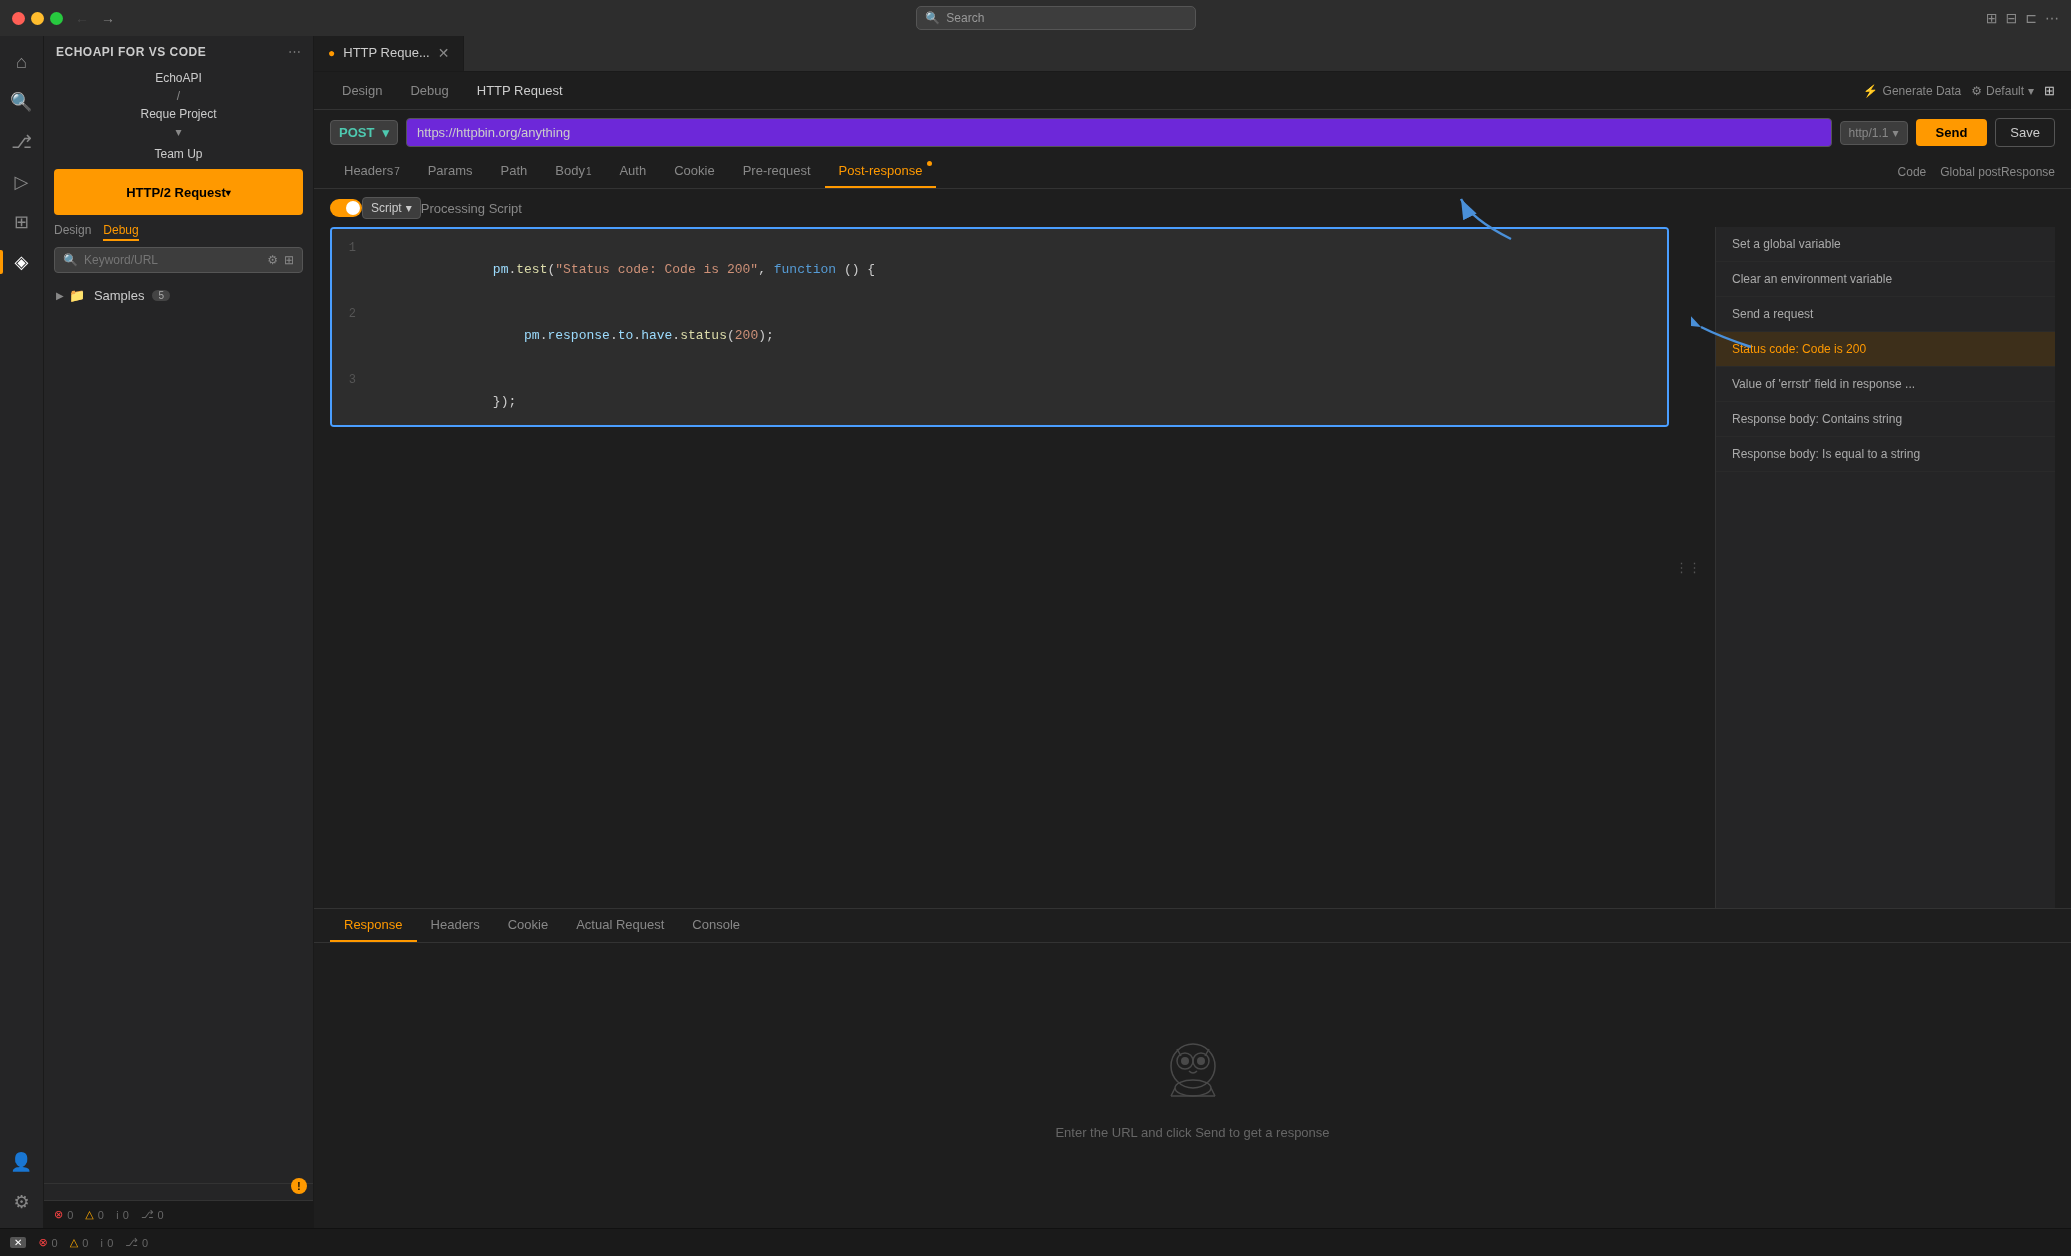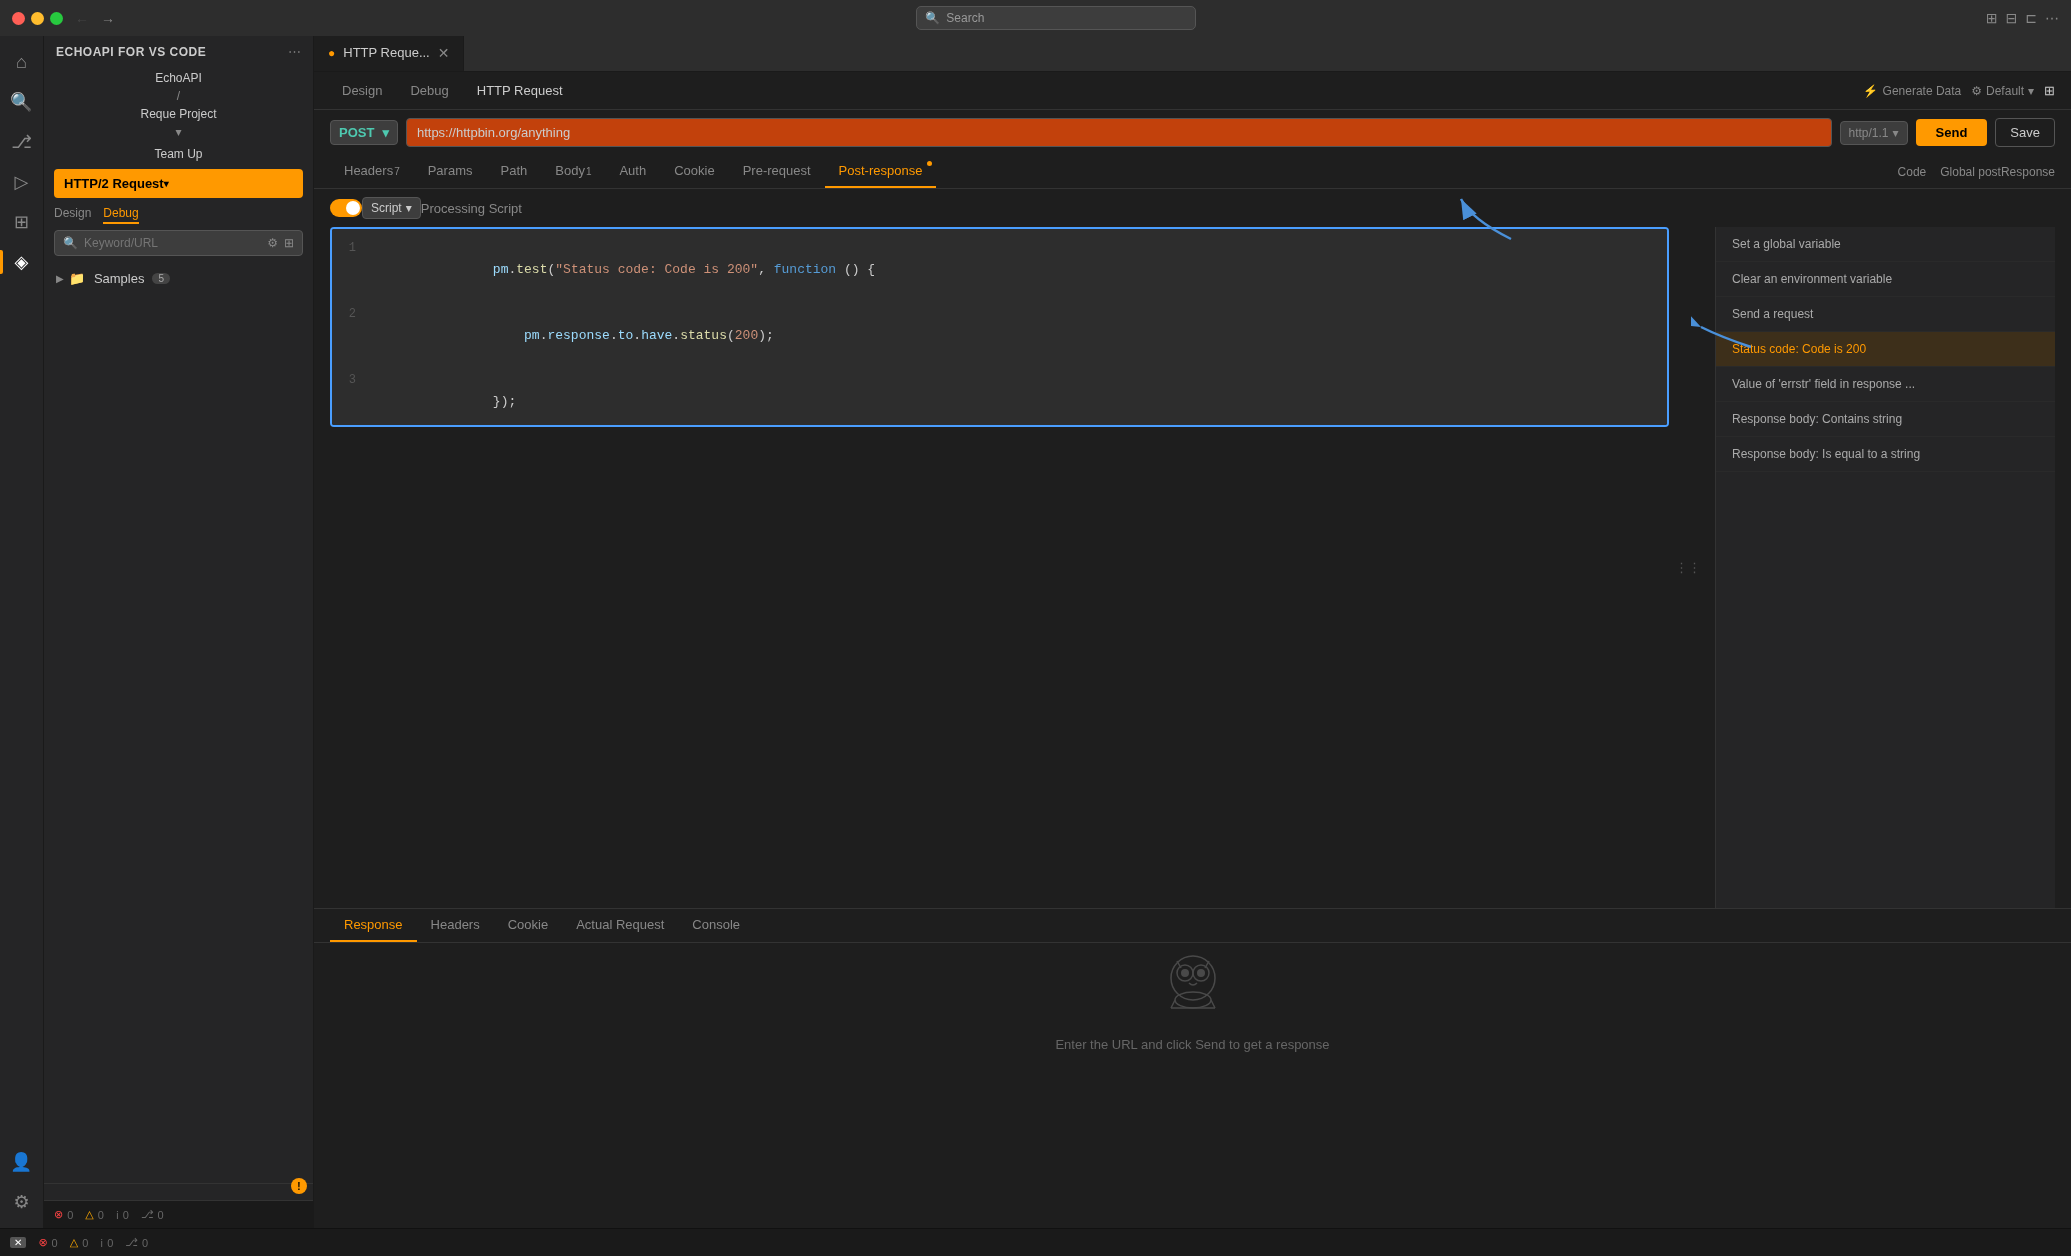--- a/index.html
+++ b/index.html
@@ -170,24 +170,24 @@
       color: #ccc;
       font-size: 12px;
       flex: 1;
     }
     .http-request-btn {
       margin: 0 10px 8px;
       background: #f90;
       color: #000;
       border: none;
       border-radius: 4px;
-      height: 29px;
-      display: flex;
-      align-items: center;
-      justify-content: flex-start;
+      height: 46px;
+      display: flex;
+      align-items: center;
+      justify-content: center;
       padding: 0 10px;
       font-size: 13px;
       font-weight: 600;
       cursor: pointer;
     }
     .http-request-btn .arrow { font-size: 10px; }
     .sidebar-tabs {
       display: flex;
       padding: 0 10px;
       gap: 12px;
@@ -353,21 +353,21 @@
       color: #4ec9b0;
       font-size: 13px;
       font-weight: 600;
       cursor: pointer;
       display: flex;
       align-items: center;
       gap: 8px;
     }
     .url-input {
       flex: 1;
-      background: #c2410c;
+      background: #6d28d9;
       border: 1px solid #555;
       border-radius: 4px;
       padding: 6px 10px;
       color: #ccc;
       font-size: 13px;
       outline: none;
     }
     .protocol-select {
       background: #3d3d3d;
       border: 1px solid #555;
@@ -583,20 +583,21 @@
     }
     .resp-tab.active {
       color: #f90;
       border-bottom: 2px solid #f90;
     }
     .response-empty {
       flex: 1;
       display: flex;
       flex-direction: column;
       align-items: center;
+      justify-content: center;
       gap: 14px;
       color: #555;
     }
     .owl-icon {
       width: 80px;
       height: 80px;
       opacity: 0.6;
     }
     .response-hint {
       font-size: 13px;

